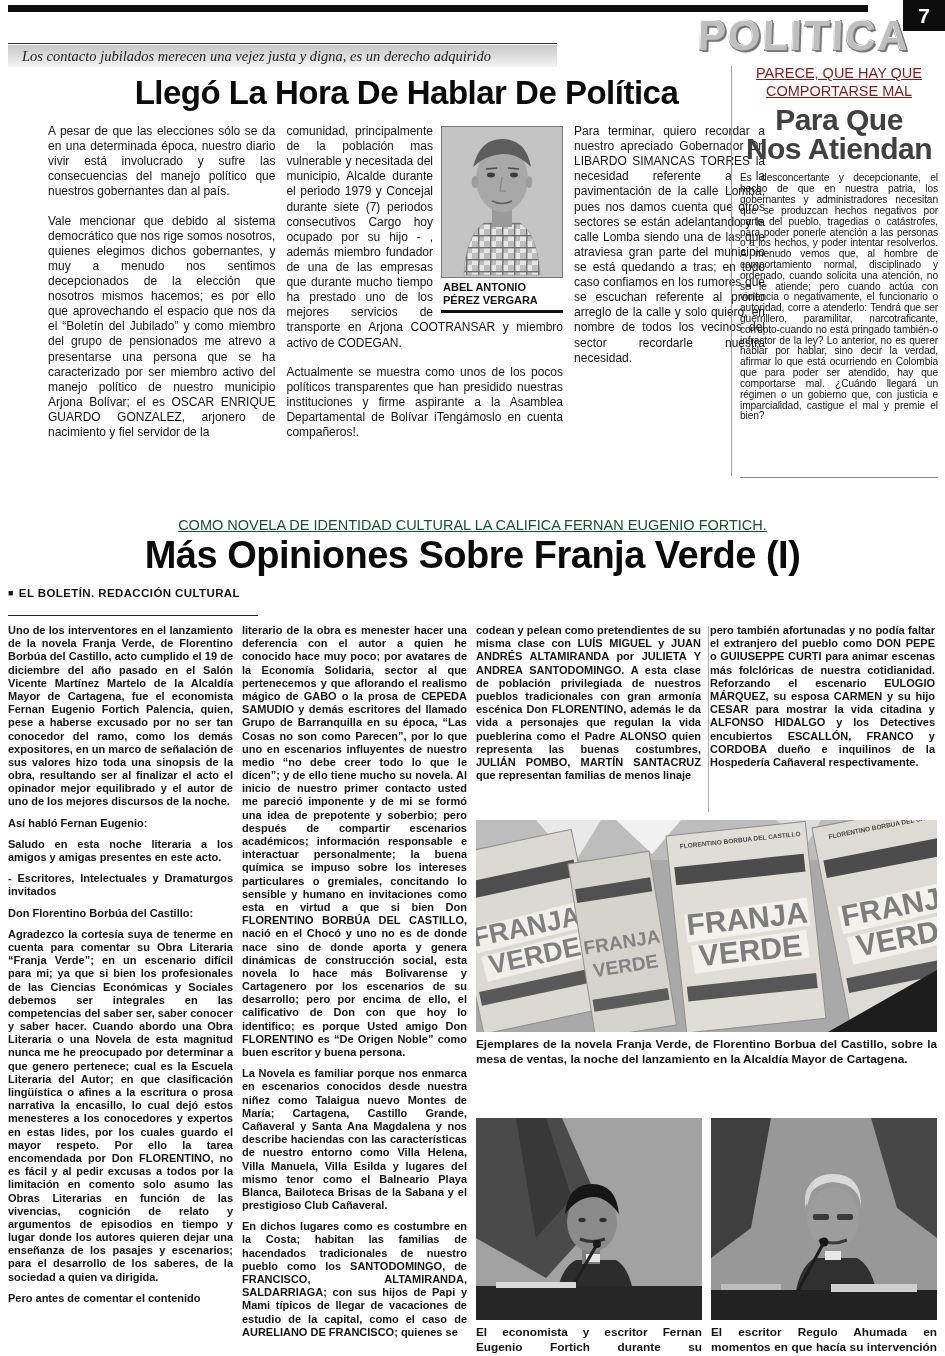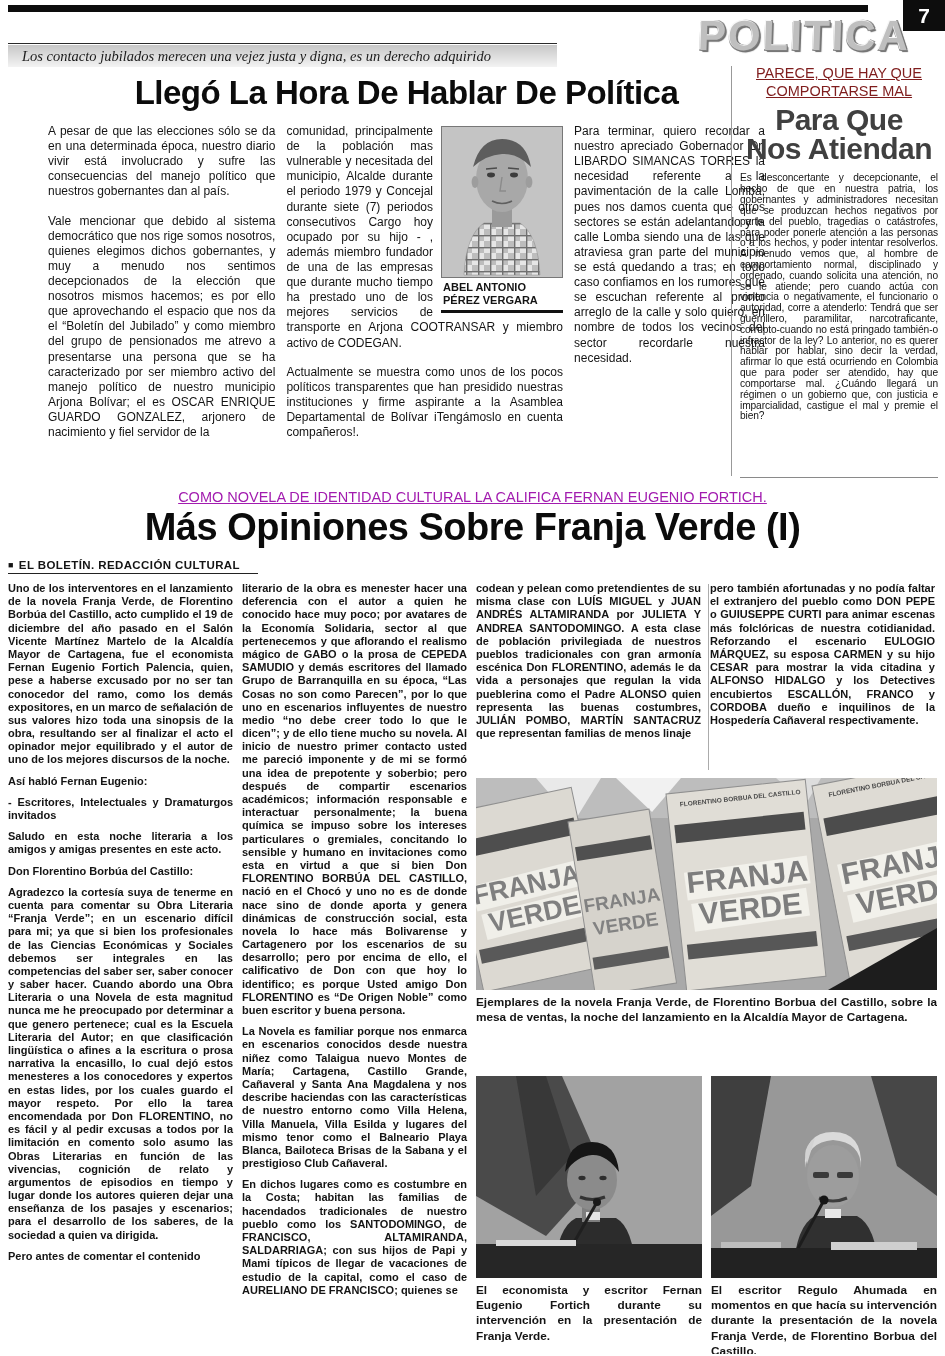--- a/index.html
+++ b/index.html
@@ -37,24 +37,24 @@
   .sidebar1{position:absolute;top:64px;left:740px;width:198px;height:412px;overflow:hidden;}
   .sb-kicker{text-align:center;font-size:14.5px;line-height:1.25;color:#7f1d1d;}
   .sb-kicker span{text-decoration:underline;}
   .sb-head{margin:6px 0 8px;text-align:center;font-size:30px;font-weight:900;line-height:0.95;
            letter-spacing:-0.5px;color:#404040;}
   .sb-body{text-align:justify;font-size:10.2px;line-height:1.06;letter-spacing:-0.1px;}
   .sb-rule{position:absolute;top:477px;left:740px;width:198px;height:1px;background:#8a8a8a;}
 
   
   .article2{position:absolute;top:489px;left:8px;width:929px;height:867px;}
-  .a2-kicker{text-align:center;font-size:14.5px;color:#a21caf;}
+  .a2-kicker{text-align:center;font-size:14.5px;color:#14532d;margin-top:28px;}
   .a2-kicker span{text-decoration:underline;}
   .a2-headline{margin:1px 0 6px;text-align:center;font-size:38px;font-weight:800;letter-spacing:-0.5px;color:#0b0b0b;}
-  .byline{display:inline-block;width:250px;border-bottom:1.5px solid #222;padding-bottom:2px;
+  .byline{display:inline-block;width:250px;border-bottom:1.5px solid #222;padding-bottom:16px;
           font-size:11.5px;font-weight:bold;letter-spacing:0.4px;}
   .byline .sq{font-size:9px;margin-right:5px;vertical-align:1px;}
   .a2cols{position:relative;display:flex;gap:9px;margin-top:8px;height:772px;overflow:hidden;}
   .a2col{width:225px;text-align:justify;font-size:11px;line-height:1.2;}
   .a2col p{margin:0 0 8px;font-weight:bold;}
   .vrule2{position:absolute;left:700px;top:2px;width:1px;height:186px;background:#ababab;}
   .photos{position:absolute;left:468px;top:196px;width:461px;background:#fff;}
   .photo-frame svg{display:block;}
   .pcap{font-weight:bold;font-size:11.8px;line-height:1.3;text-align:justify;margin-top:5px;}
   .photo-row{display:flex;gap:9px;margin-top:50px;}
@@ -140,22 +140,22 @@
       <span>COMO NOVELA DE IDENTIDAD CULTURAL LA CALIFICA FERNAN EUGENIO FORTICH.</span>
     </div>
     <h1 class="a2-headline">Más Opiniones Sobre Franja Verde (I)</h1>
     <div>
       <span class="byline"><span class="sq">■</span><span>EL BOLETÍN. REDACCIÓN CULTURAL</span></span>
     </div>
     <div class="a2cols">
       <div class="a2col">
         <p>Uno de los interventores en el lanzamiento de la novela Franja Verde, de Florentino Borbúa del Castillo, acto cumplido el 19 de diciembre del año pasado en el Salón Vicente Martínez Martelo de la Alcaldía Mayor de Cartagena, fue el economista Fernan Eugenio Fortich Palencia, quien, pese a haberse excusado por no ser tan conocedor del ramo, como los demás expositores, en un marco de señalación de sus valores hizo toda una sinopsis de la obra, resultando ser al finalizar el acto el opinador mejor equilibrado y el autor de uno de los mejores discursos de la noche.</p>
         <p>Así habló Fernan Eugenio:</p>
+        <p>Saludo en esta noche literaria a los amigos y amigas presentes en este acto.</p>
         <p>- Escritores, Intelectuales y Dramaturgos invitados</p>
-        <p>Saludo en esta noche literaria a los amigos y amigas presentes en este acto.</p>
         <p>Don Florentino Borbúa del Castillo:</p>
         <p>Agradezco la cortesía suya de  tenerme en cuenta para comentar su Obra Literaria “Franja Verde”; en un escenario difícil para mi; ya que si bien los profesionales  de las Ciencias Económicas y Sociales debemos ser integrales en las  competencias del saber ser, saber conocer y saber hacer. Cuando abordo una Obra Literaria o una Novela de esta magnitud nunca me he preocupado por determinar a que genero pertenece; cual es la Escuela Literaria del Autor; en que clasificación lingüística o afines a la escritura o prosa narrativa la encasillo, lo cual dejó estos menesteres  a los conocedores y expertos en estas lides, por los cuales guardo el mayor respeto. Por ello la tarea encomendada por Don FLORENTINO, no es fácil y al pedir excusas a todos por la limitación en comento solo asumo las Obras Literarias en función de las vivencias, cognición  de relato y argumentos de episodios en tiempo y lugar donde los autores quieren dejar una enseñanza de los pasajes y escenarios; para el desarrollo de los saberes, de la sociedad a quien va dirigida.</p>
         <p>Pero antes de comentar     el contenido</p>
       </div>
       <div class="a2col">
         <p>literario de la obra es menester hacer una deferencia con el autor a quien he conocido hace muy poco; por avatares de la Economía Solidaria, sector al que pertenecemos y que aflorando el realismo mágico de GABO o la prosa de CEPEDA SAMUDIO y demás escritores del llamado Grupo de Barranquilla en su época,  “Las Cosas no son como Parecen”, por  lo que uno en escenarios influyentes de nuestro medio “no debe creer todo lo que le dicen”; y de ello tiene mucho su novela. Al inicio de nuestro primer contacto usted me pareció imponente y de mi se formó una idea de prepotente y soberbio; pero después de compartir escenarios académicos; información responsable e interactuar personalmente; la buena química se impuso sobre los intereses particulares o gremiales, concitando lo sensible y humano en invitaciones como esta en virtud a que si bien Don FLORENTINO BORBÚA DEL CASTILLO, nació en el Chocó y uno no es de donde nace sino de donde aporta y genera dinámicas de construcción social, esta novela lo hace más Bolivarense y Cartagenero por los escenarios de su desarrollo; pero por  encima de ello, el calificativo de Don con que hoy lo identifico; es porque Usted amigo Don FLORENTINO es “De Origen Noble” como buen escritor y buena persona.</p>
         <p>La Novela  es familiar porque nos enmarca en   escenarios conocidos desde nuestra niñez  como Talaigua nuevo Montes de María;  Cartagena,  Castillo  Grande, Cañaveral y Santa Ana  Magdalena y nos describe haciendas con las características de nuestro entorno como Villa Helena, Villa Manuela, Villa Esilda y lugares del mismo tenor como el Balneario Playa Blanca, Bailoteca Brisas de la Sabana y el prestigioso Club Cañaveral.</p>
         <p>En dichos lugares como es costumbre en la    Costa;  habitan  las  familias  de hacendados   tradicionales de nuestro pueblo como los SANTODOMINGO, de FRANCISCO, ALTAMIRANDA, SALDARRIAGA; con sus hijos de Papi y Mami típicos de llegar de vacaciones de estudio de la capital, como el caso de AURELIANO DE FRANCISCO; quienes se</p>
       </div>
       <div class="a2col">

